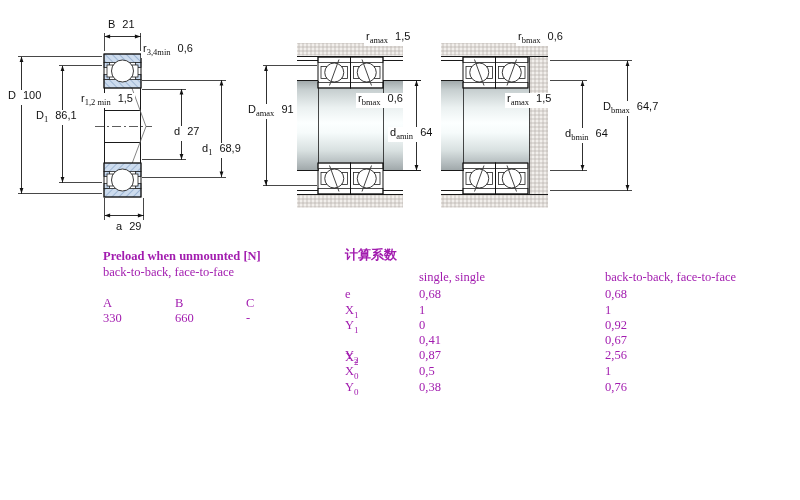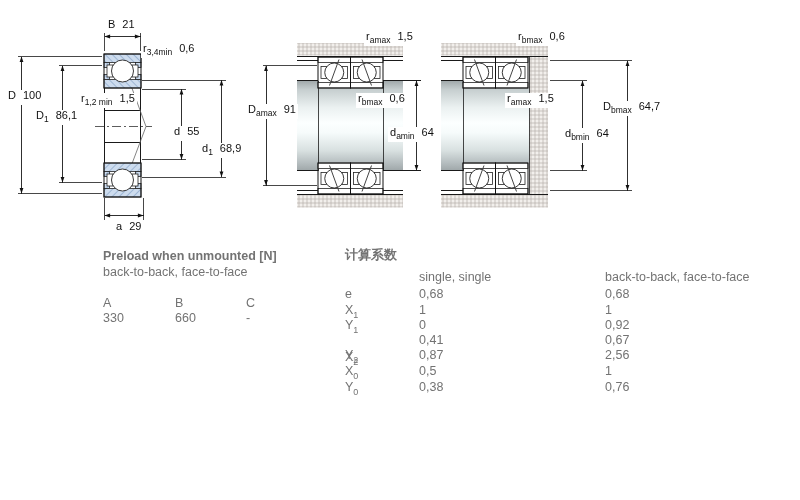--- a/index.html
+++ b/index.html
@@ -12,24 +12,24 @@
   .thin{stroke:#666;stroke-width:0.8;}
   .cl{stroke:#333;stroke-width:0.8;stroke-dasharray:9 3 2 3;}
   .ring{fill:url(#hatch);stroke:#222;stroke-width:0.8;}
   .wring{fill:#fff;stroke:#222;stroke-width:0.8;}
   .cage{fill:#fff;stroke:#222;stroke-width:0.8;}
   .ball{fill:#fff;stroke:#222;stroke-width:0.9;}
   .box{fill:none;stroke:#111;stroke-width:1;}
   .cline{stroke:#444;stroke-width:1;}
   .dimlb{position:absolute;font-family:"Liberation Sans","DejaVu Sans",sans-serif;
          font-size:11px;line-height:11px;color:#111;white-space:nowrap;background:#fff;padding:0 2px;}
-  .dimlb sub{font-size:8.5px;}
+  .dimlb sub{font-size:8.5px;font-family:Liberation Serif, serif;}
   .dimlb .val{margin-left:7px;}
-  .t{position:absolute;font-family:Liberation Sans, sans-serif;
-     font-size:12.5px;line-height:14px;color:#737373;white-space:nowrap;}
+  .t{position:absolute;font-family:Liberation Serif, serif;
+     font-size:12.5px;line-height:14px;color:#a21caf;white-space:nowrap;}
   .t sub{font-size:9px;}
   .bold{font-weight:bold;}
   .cjk{font-size:13px;}
 </style>
 </head>
 <body>
 
 <div class="canvas">
 
 <svg width="800" height="500" viewBox="0 0 800 500">
@@ -185,21 +185,21 @@
       <line x1="582.5" y1="80.5" x2="582.5" y2="170.5" class="dim" marker-start="url(#arr)" marker-end="url(#arr)"></line>
     </g>
   </g>
 </svg>
 
 <div class="dimlb" style="left:106px;top:19px"><span>B</span><sub></sub><span class="val">21</span></div>
 <div class="dimlb" style="left:141px;top:43px"><span>r</span><sub>3,4min</sub><span class="val">0,6</span></div>
 <div class="dimlb" style="left:6px;top:90px"><span>D</span><sub></sub><span class="val">100</span></div>
 <div class="dimlb" style="left:34px;top:110px"><span>D</span><sub>1</sub><span class="val">86,1</span></div>
 <div class="dimlb" style="left:79px;top:93px"><span>r</span><sub>1,2 min</sub><span class="val">1,5</span></div>
-<div class="dimlb" style="left:172px;top:126px"><span>d</span><sub></sub><span class="val">55</span></div>
+<div class="dimlb" style="left:172px;top:126px"><span>d</span><sub></sub><span class="val">27</span></div>
 <div class="dimlb" style="left:200px;top:143px"><span>d</span><sub>1</sub><span class="val">68,9</span></div>
 <div class="dimlb" style="left:114px;top:221px"><span>a</span><sub></sub><span class="val">29</span></div>
 
 <div class="dimlb" style="left:364px;top:31px"><span>r</span><sub>amax</sub><span class="val">1,5</span></div>
 <div class="dimlb" style="left:246px;top:104px"><span>D</span><sub>amax</sub><span class="val">91</span></div>
 <div class="dimlb" style="left:356px;top:93px"><span>r</span><sub>bmax</sub><span class="val">0,6</span></div>
 <div class="dimlb" style="left:388px;top:127px"><span>d</span><sub>amin</sub><span class="val">64</span></div>
 
 <div class="dimlb" style="left:516px;top:31px"><span>r</span><sub>bmax</sub><span class="val">0,6</span></div>
 <div class="dimlb" style="left:505px;top:93px"><span>r</span><sub>amax</sub><span class="val">1,5</span></div>

